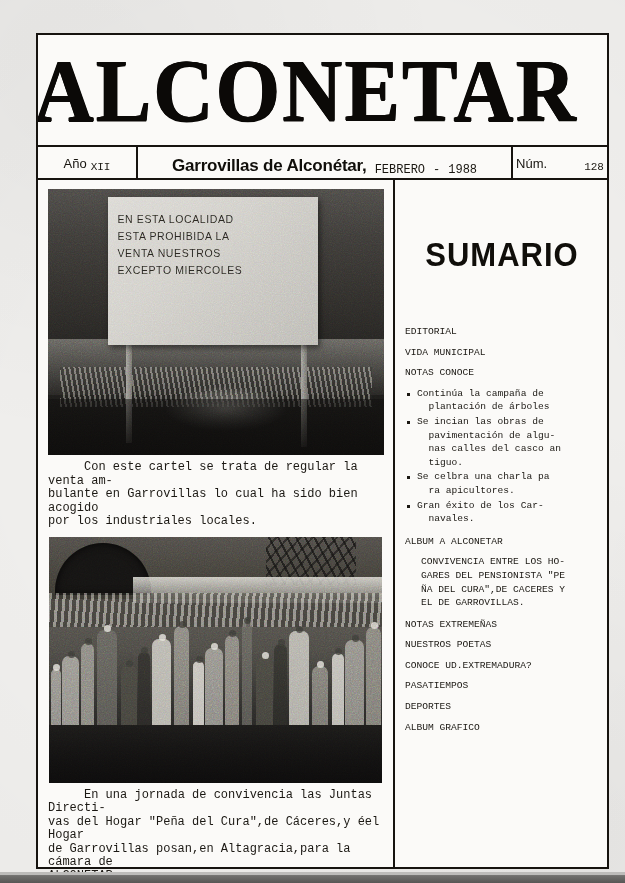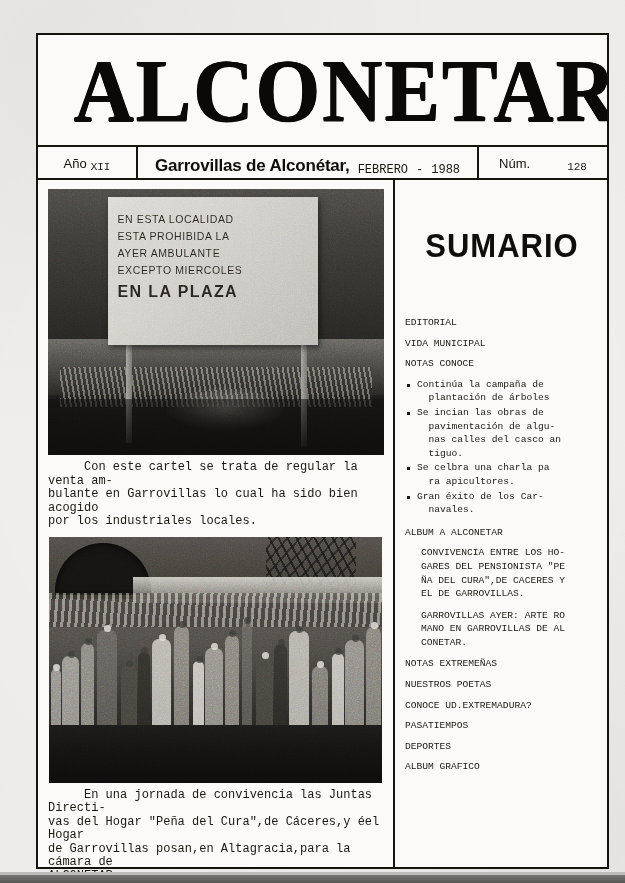--- a/index.html
+++ b/index.html
@@ -59,21 +59,21 @@
 
   
   #masthead {
     position: absolute;
     left: 0; top: 0;
     width: 100%; height: 112px;
     border-bottom: 2px solid #16130f;
     box-sizing: border-box;
     display: flex;
     align-items: center;
-    justify-content: flex-end;
+    justify-content: flex-start;
     overflow: hidden;
   }
   #masthead-title {
     font-family: "Liberation Serif", serif;
     font-weight: bold;
     font-size: 80px;
     letter-spacing: 2px;
     line-height: 1;
     color: #0b0907;
     transform: scaleY(1.12) scaleX(1.04);
@@ -101,21 +101,21 @@
   }
   #info-year {
     width: 100px;
     border-right: 2px solid #16130f;
   }
   #info-center {
     flex: 1;
     border-right: 2px solid #16130f;
   }
   #info-num {
-    width: 128px;
+    width: 94px;
     gap: 33px;
   }
   .lbl-sans {
     font-family: "Liberation Sans", sans-serif;
     font-size: 13px;
     color: #17140f;
     text-align: center;
   }
   .lbl-sans-bold {
     font-family: "Liberation Sans", sans-serif;
@@ -150,21 +150,21 @@
   #left-col {
     width: 357px;
     box-sizing: border-box;
     border-right: 2px solid #16130f;
     position: relative;
   }
   #right-col {
     flex: 1;
     box-sizing: border-box;
     position: relative;
-    padding: 0 8px 0 10px;
+    padding: 9px 8px 0 10px;
   }
 
   
   .photo {
     position: relative;
     overflow: hidden;
     background: #2b2b2b;
   }
   .grain {
     position: absolute;
@@ -389,23 +389,22 @@
         <div class="photo" id="photo1">
           <div id="ground-band"></div>
           <div id="rubble"></div>
           <div id="pale-patch"></div>
           <div class="post" id="post-a"></div>
           <div class="post" id="post-b"></div>
           <div id="billboard">
             <div id="sign-text">
               <span class="ln">EN ESTA LOCALIDAD</span>
               <span class="ln">ESTA PROHIBIDA LA</span>
-              <span class="ln">AYER AMBULANTE</span>
+              <span class="ln">VENTA NUESTROS</span>
               <span class="ln">EXCEPTO MIERCOLES</span>
-              <span class="big">EN LA PLAZA</span>
             </div>
           </div>
           <div id="fg-dark"></div>
           <svg class="grain" width="336" height="266">
             <filter id="g1">
                 <feTurbulence type="fractalNoise" baseFrequency="0.9" numOctaves="3"></feTurbulence>
               </filter>
             <rect width="336" height="266" filter="url(#g1)"></rect>
           </svg>
         </div>
@@ -494,23 +493,20 @@
   ra apicultores.</li>
             <li>Gran éxito de los Car-
   navales.</li>
           </ul>
 
           <div class="toc-head">ALBUM A ALCONETAR</div>
           <div class="toc-block">CONVIVENCIA ENTRE LOS HO-
 GARES DEL PENSIONISTA "PE
 ÑA DEL CURA",DE CACERES Y
 EL DE GARROVILLAS.</div>
-          <div class="toc-block">GARROVILLAS AYER: ARTE RO
-MANO EN GARROVILLAS DE AL
-CONETAR.</div>
 
           <div class="toc-head">NOTAS EXTREMEÑAS</div>
           <div class="toc-head">NUESTROS POETAS</div>
           <div class="toc-head">CONOCE UD.EXTREMADURA?</div>
           <div class="toc-head">PASATIEMPOS</div>
           <div class="toc-head">DEPORTES</div>
           <div class="toc-head">ALBUM GRAFICO</div>
         </div>
       </div>
 

